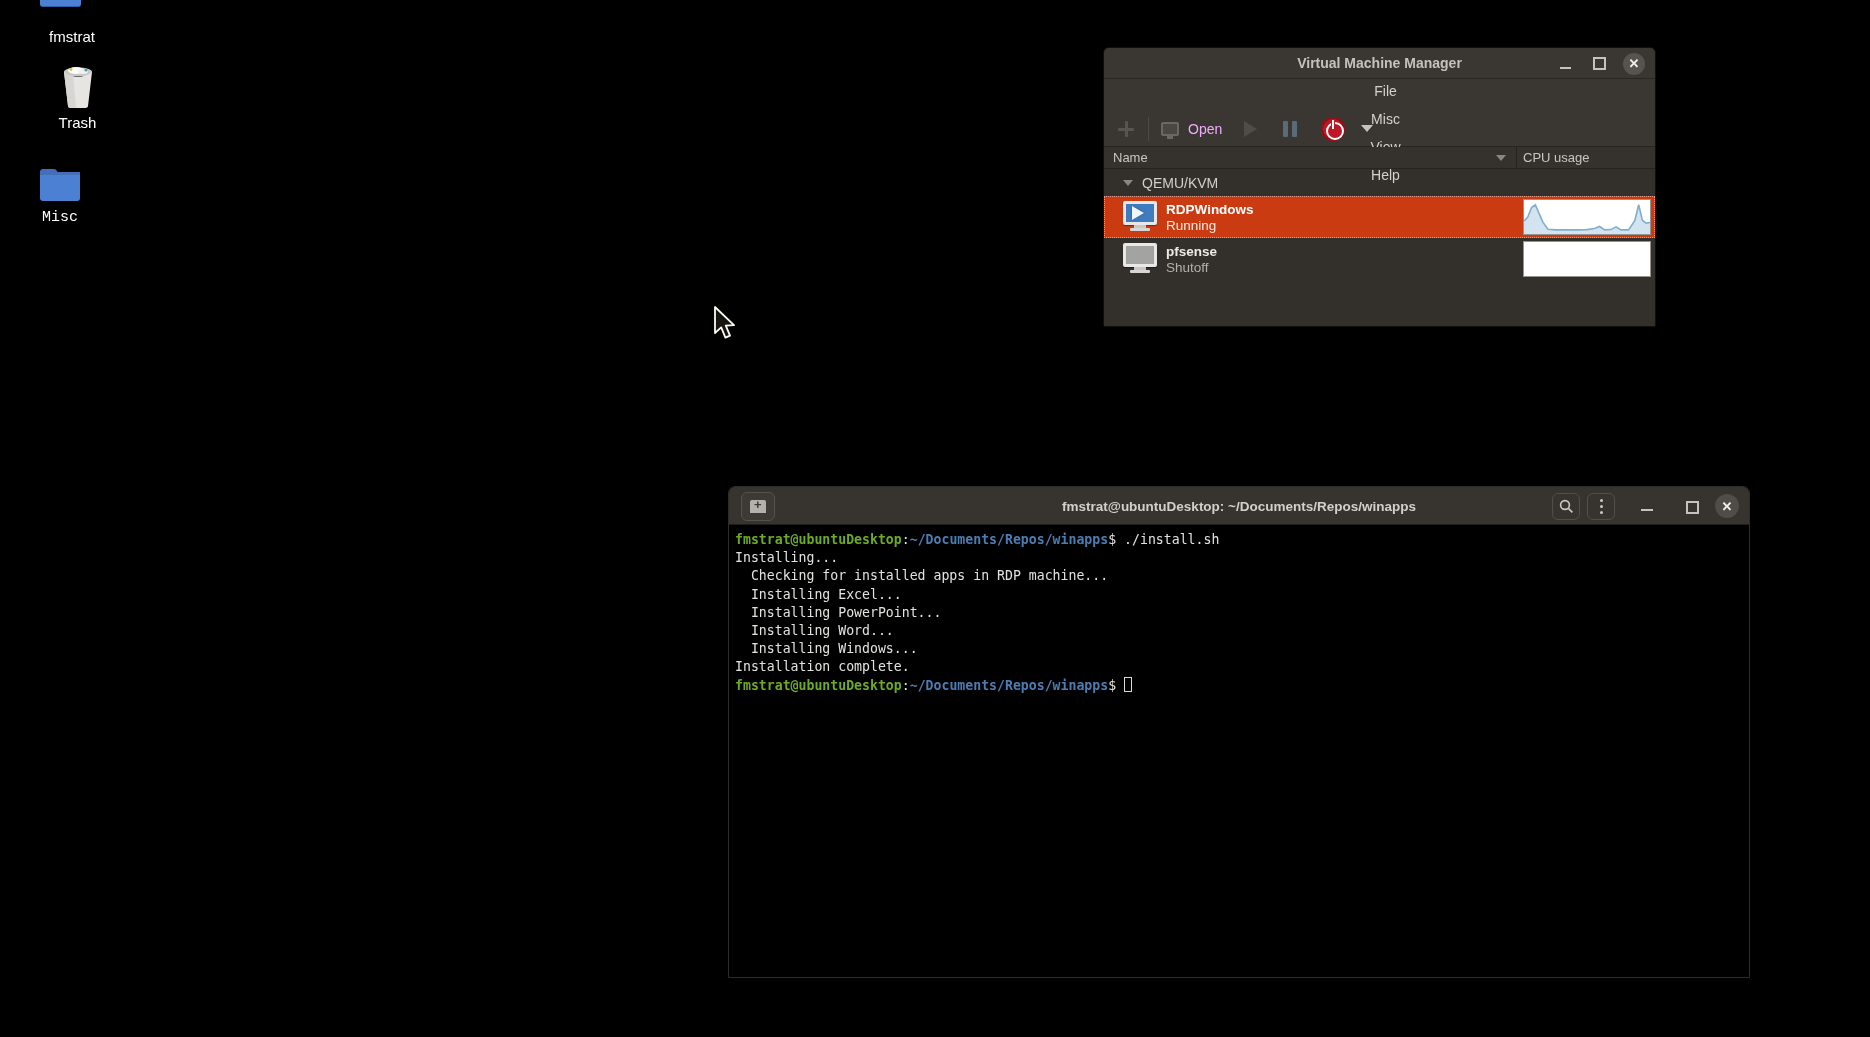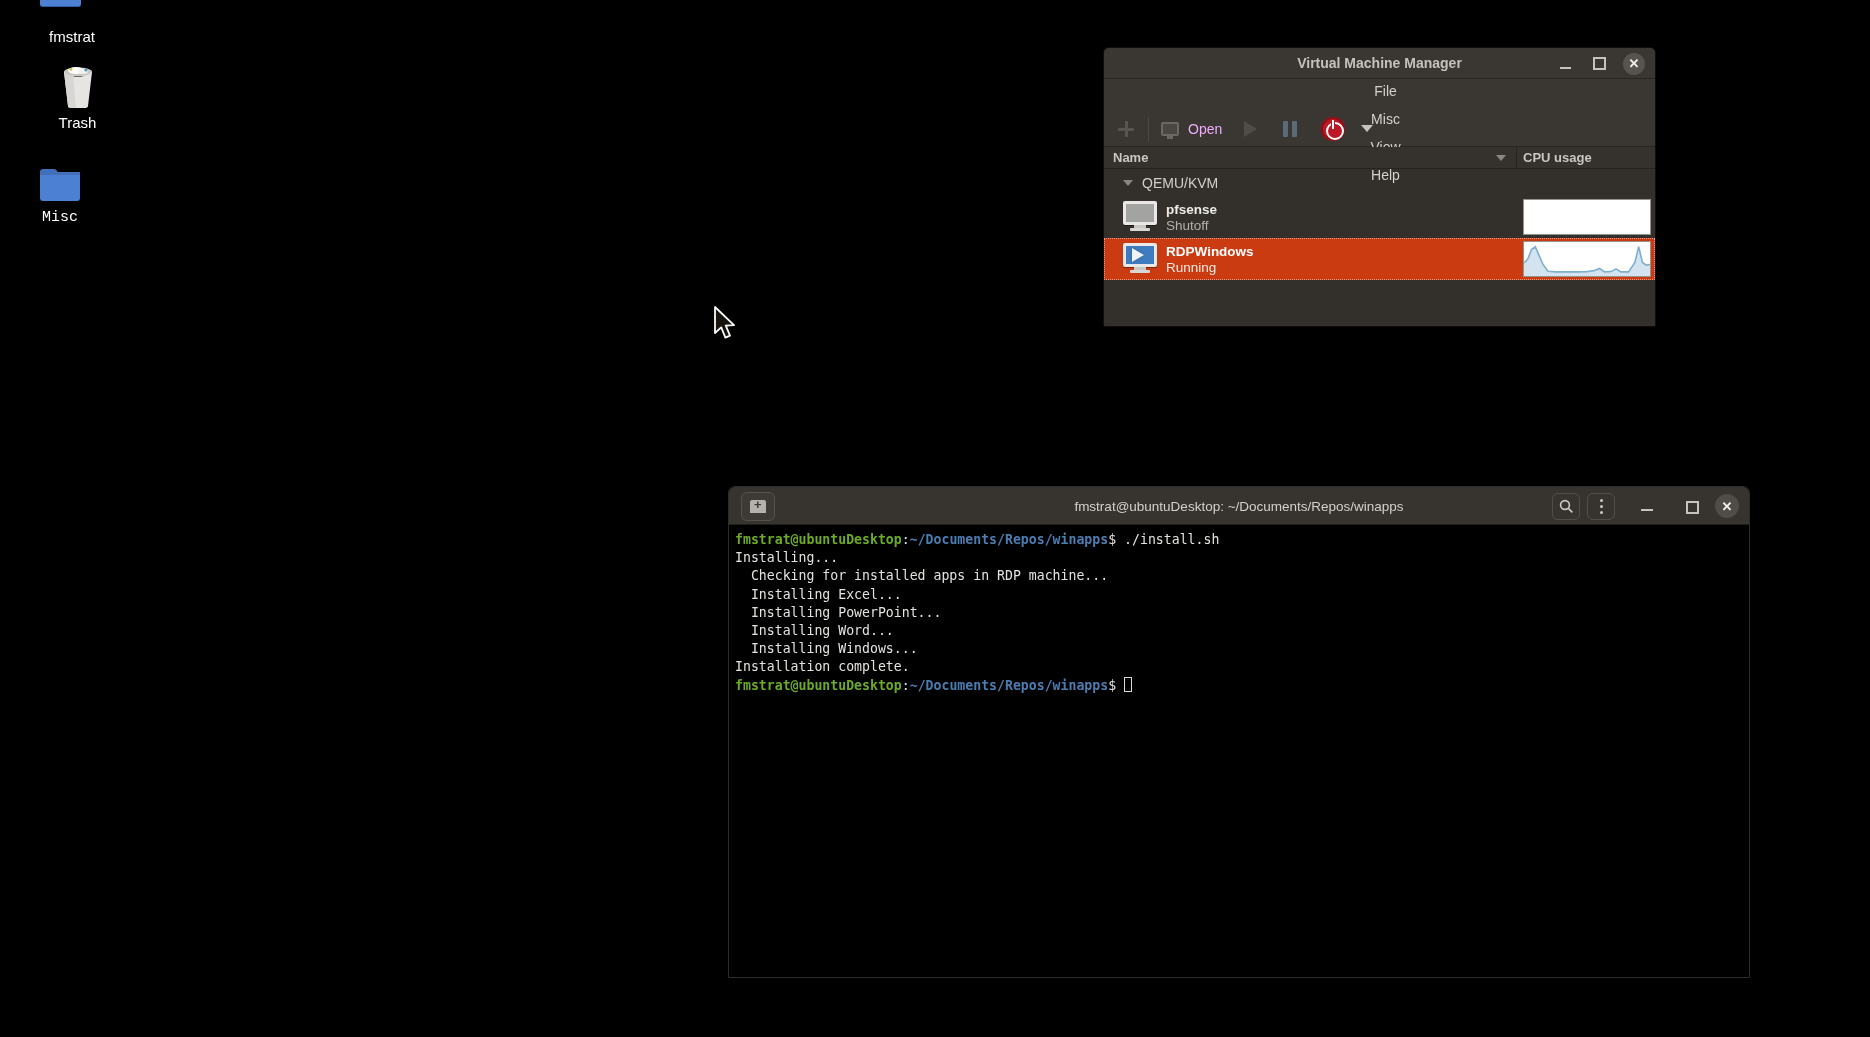--- a/index.html
+++ b/index.html
@@ -47,21 +47,21 @@
   .tb-power { width:24px; height:24px; border-radius:50%; background:#be1826; position:relative;
     box-shadow:inset 0 0 0 2px #8f0f14; margin-right:16px; }
   .tb-power::before { content:""; position:absolute; left:5px; top:5px; width:14px; height:14px;
     border:2px solid #fff; border-radius:50%; }
   .tb-power::after { content:""; position:absolute; left:11px; top:3px; width:2px; height:9px; background:#fff;
     box-shadow:0 0 0 1px #be1826; }
   .tb-caret { width:0; height:0; border-left:6px solid transparent; border-right:6px solid transparent;
     border-top:7px solid #c6c3be; }
 
   .vmm-header { position:relative; height:22px; background:#35322e; border-bottom:1px solid #262421;
-    font-weight:bold; font-size:13px; color:#c9c6c1; }
+    font-weight:normal; font-size:13px; color:#c9c6c1; }
   .col-name { position:absolute; left:9px; top:3px; }
   .sort-caret { position:absolute; left:392px; top:8px; width:0; height:0;
     border-left:5px solid transparent; border-right:5px solid transparent; border-top:6px solid #8a8780; }
   .col-divider { position:absolute; left:412px; top:0; width:1px; height:22px; background:#262421; }
   .col-cpu { position:absolute; left:419px; top:3px; }
 
   .vmm-group { height:27px; display:flex; align-items:center; padding-left:19px; color:#d2cfca; font-size:14px; }
   .group-caret { width:0; height:0; border-left:5px solid transparent; border-right:5px solid transparent;
     border-top:6px solid #8a8780; margin-right:9px; }
 
@@ -88,21 +88,21 @@
   .mon .play { position:absolute; left:9px; top:5px; width:0; height:0;
     border-left:12px solid #eef4fa; border-top:7px solid transparent; border-bottom:7px solid transparent;
     filter:drop-shadow(0 0 1px #2a5a8a); }
 
   
   .term { left:728px; top:486px; width:1022px; height:492px; background:#000;
     border:1px solid #2c2c2c; border-radius:7px 7px 0 0; }
   .term-titlebar { position:relative; height:38px; background:#373430; border-bottom:1px solid #201e1b;
     border-radius:6px 6px 0 0; }
   .term-title { position:absolute; left:0; right:0; top:0; height:38px; display:flex; align-items:center;
-    justify-content:center; font-weight:normal; font-size:13.5px; color:#d2d0cc; }
+    justify-content:center; font-weight:bold; font-size:13.5px; color:#d2d0cc; }
   .newtab-btn { position:absolute; left:12px; top:5px; width:34px; height:29px; border:1px solid #55514c;
     border-radius:6px; background:#3d3935; display:flex; align-items:center; justify-content:center; }
   .newtab-glyph { position:relative; width:16px; height:13px; background:#b4b1ac; border-radius:2px 2px 0 0; }
   .newtab-glyph::before { content:"+"; position:absolute; left:4px; top:-3px; color:#3d3935; font-weight:bold; font-size:13px; }
   .tt-btn { position:absolute; top:6px; width:28px; height:27px; border:1px solid #524e49; border-radius:6px;
     display:flex; align-items:center; justify-content:center; }
   .tt-search { left:823px; }
   .tt-kebab { left:858px; }
   .kebab-dots { display:flex; flex-direction:column; gap:3px; }
   .kebab-dots span { width:3px; height:3px; border-radius:50%; background:#ccc9c5; }
@@ -192,50 +192,50 @@
       <div class="col-name">Name</div>
       <div class="sort-caret"></div>
       <div class="col-divider"></div>
       <div class="col-cpu">CPU usage</div>
     </div>
     <div class="vmm-group">
       <div class="group-caret"></div>
       <div>QEMU/KVM</div>
     </div>
 
-    <div class="vm-row">
-      <div class="vm-ico mon">
-        <div class="scr"></div>
-          <div class="scr-in"></div>
-          <div class="stand"></div>
-          <div class="base"></div>
-      </div>
-      <div class="vm-name">pfsense</div>
-      <div class="vm-status">Shutoff</div>
-      <div class="cpu-box"></div>
-    </div>
-
     <div class="vm-row selected">
       <div class="vm-ico mon blue">
         <div class="scr"></div>
           <div class="scr-in"></div>
           <div class="play"></div>
           <div class="stand"></div>
           <div class="base"></div>
       </div>
       <div class="vm-name">RDPWindows</div>
       <div class="vm-status">Running</div>
       <div class="cpu-box">
         <svg id="spark" viewBox="0 0 100 100" preserveAspectRatio="none">
             <polygon points="0,62 3,50 6,22 9,14 12,40 15,65 19,86 25,88 33,88 42,88 50,87 56,84 60,78 64,88 69,87 73,79 77,88 83,88 88,60 91,14 94,60 97,68 100,66 100,100 0,100" fill="#d3e3ef"></polygon>
             <polyline points="0,62 3,50 6,22 9,14 12,40 15,65 19,86 25,88 33,88 42,88 50,87 56,84 60,78 64,88 69,87 73,79 77,88 83,88 88,60 91,14 94,60 97,68 100,66" fill="none" stroke="#7faece" stroke-width="1.6" vector-effect="non-scaling-stroke"></polyline>
           </svg>
       </div>
     </div>
 
+    <div class="vm-row">
+      <div class="vm-ico mon">
+        <div class="scr"></div>
+          <div class="scr-in"></div>
+          <div class="stand"></div>
+          <div class="base"></div>
+      </div>
+      <div class="vm-name">pfsense</div>
+      <div class="vm-status">Shutoff</div>
+      <div class="cpu-box"></div>
+    </div>
+
     <div class="vmm-filler"></div>
   </div>
 
   <div class="window term">
     <div class="term-titlebar">
       <div class="term-title">fmstrat@ubuntuDesktop: ~/Documents/Repos/winapps</div>
       <div class="newtab-btn">
         <div class="newtab-glyph"></div>
       </div>
       <div class="tt-btn tt-search">

